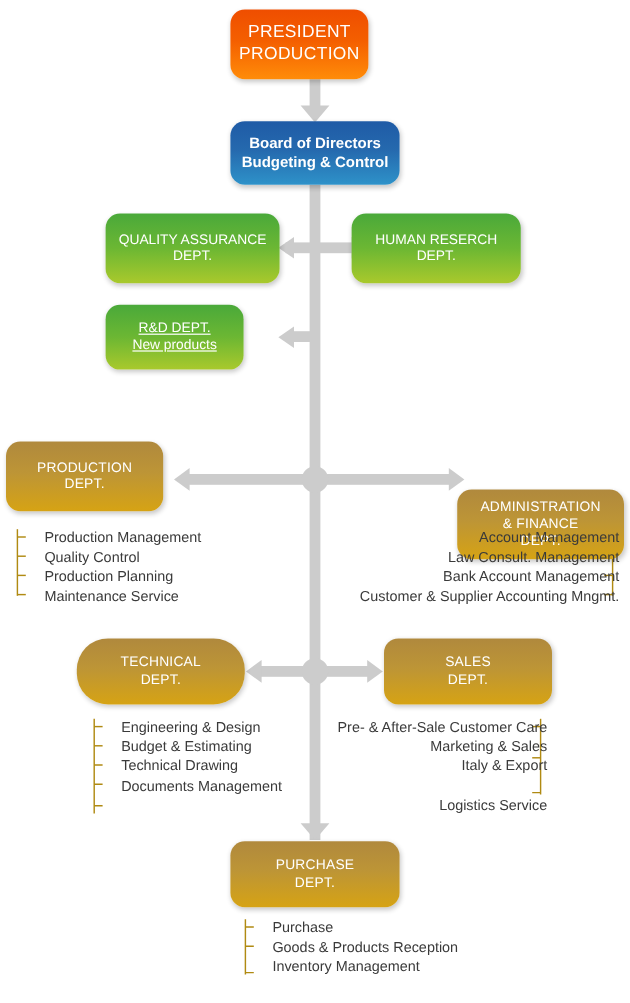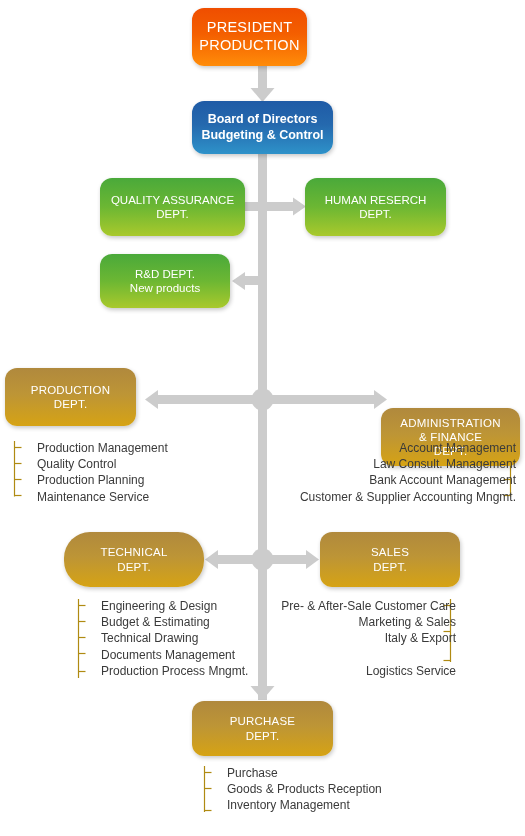--- a/index.html
+++ b/index.html
@@ -53,21 +53,20 @@
     letter-spacing: 0.3px;
   }
   .node-board {
     background: linear-gradient(180deg, #1f5ba6 0%, #2569ae 45%, #2e92c9 100%);
     font-size: 12.5px;
     font-weight: bold;
   }
   .node-green {
     background: linear-gradient(180deg, #4aa93a 0%, #6cb733 50%, #a9c92c 100%);
     font-size: 11.5px;
-    margin-left: 12px;
   }
   .node-gold {
     background: linear-gradient(180deg, #b0893d 0%, #bd9536 45%, #d6a314 100%);
     font-size: 11.5px;
     letter-spacing: 0.2px;
   }
 
   
   .sublist {
     position: absolute;
@@ -196,21 +195,21 @@
     </span>
   </div>
 
   <div class="node node-green" style="left:293px; top:178px; width:141px; height:58px;">
     <span>
       <span>HUMAN RESERCH</span>
       <span>DEPT.</span>
     </span>
   </div>
 
-  <div class="node node-green" style="left:88px; top:254px; width:130px; height:54px;">
+  <div class="node node-green" style="left:88px; top:254px; width:115px; height:54px;text-decoration:underline;">
     <span>
       <span>R&amp;D  DEPT.</span>
       <span>New products</span>
     </span>
   </div>
 
   <div class="node node-gold" style="left:5px; top:368px; width:131px; height:58px;">
     <span>
       <span>PRODUCTION</span>
       <span>DEPT.</span>
@@ -258,21 +257,20 @@
     <div class="row">Law Consult. Management</div>
     <div class="row">Bank Account Management</div>
     <div class="row">Customer &amp; Supplier Accounting Mngmt.</div>
   </div>
 
   <div class="sublist left" style="left:78px; top:598px;">
     <div class="row">Engineering &amp; Design</div>
     <div class="row">Budget &amp; Estimating</div>
     <div class="row">Technical Drawing</div>
     <div class="row">Documents Management</div>
-    <div class="row">Production Process Mngmt.</div>
   </div>
 
   <div class="sublist right" style="left:251px; width:200px; top:598px;">
     <div class="row">Pre- &amp; After-Sale Customer Care</div>
     <div class="row">Marketing &amp; Sales</div>
     <div class="row">Italy &amp; Export</div>
     <div class="row spacer">&nbsp;</div>
     <div class="row">Logistics Service</div>
   </div>
 

